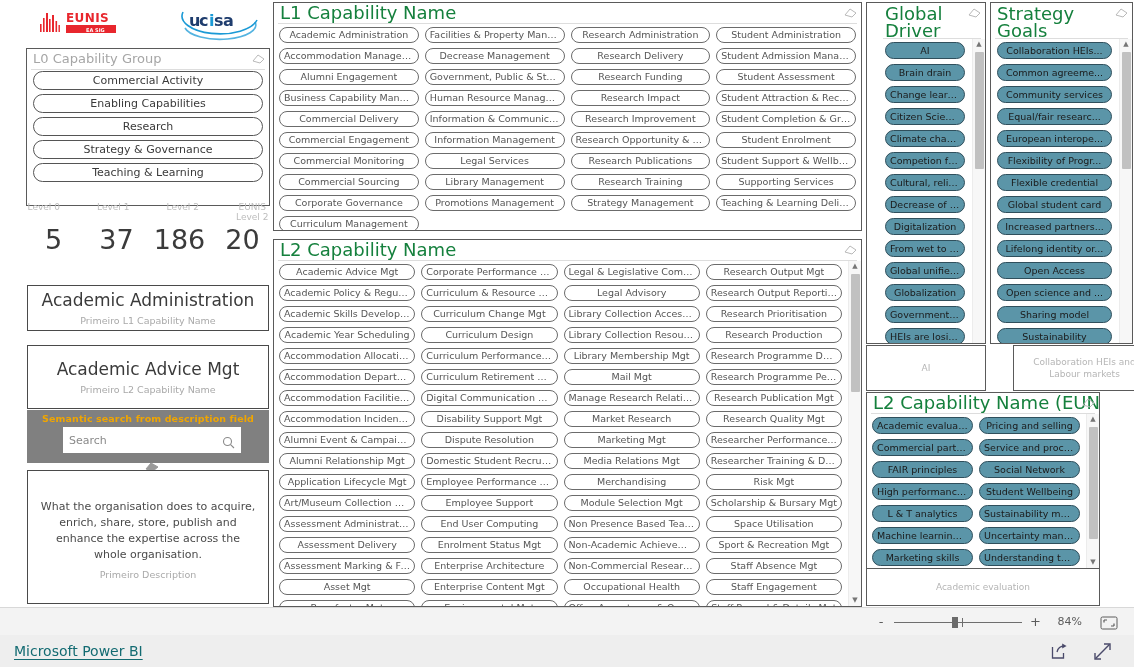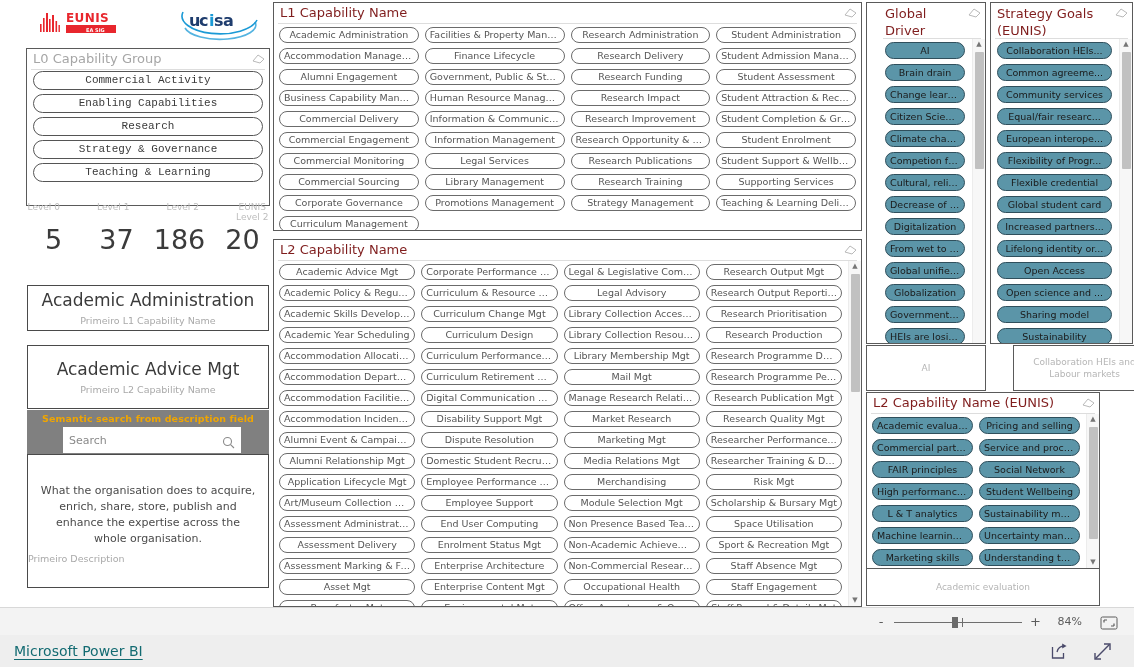--- a/index.html
+++ b/index.html
@@ -15,22 +15,22 @@
   
   .panel {
     position: absolute;
     background: #ffffff;
     border: 1px solid #5a5a5a;
   }
   .panel-head {
     position: relative;
     height: 21px;
     padding: 2px 18px 0 6px;
-    color: #7f1d1d;
-    font-size: 13px;
+    color: #15803d;
+    font-size: 18px;
     line-height: 16px;
     white-space: nowrap;
     overflow: hidden;
   }
   .panel-head.two-line { height: 36px; line-height: 17px; white-space: normal; }
   .panel-head .rule {
     position: absolute; left: 4px; right: 4px; bottom: 0; height: 1px; background: #ddd;
   }
   .eraser-icon {
     position: absolute; top: 4px; right: 4px; width: 13px; height: 11px;
@@ -85,21 +85,21 @@
     background: #c1c1c1; border-radius: 1px;
   }
 
   
   #logo-bar { position: absolute; left: 0; top: 0; width: 272px; height: 45px; }
   .logo-eunis { position: absolute; left: 38px; top: 10px; width: 80px; height: 26px; }
   .logo-ucisa { position: absolute; left: 175px; top: 6px; width: 90px; height: 34px; }
 
   #l0-panel { left: 26px; top: 48px; width: 244px; height: 158px; }
   #l0-panel .panel-head { color: #a6a6a6; font-size: 13px; }
-  .l0-chips { padding: 1px 6px 8px 6px; font-family: Liberation Mono, monospace; }
+  .l0-chips { padding: 1px 6px 8px 6px; }
   .l0-chip {
     display:block;
     height: 19px; line-height: 17px;
     border: 1px solid #555; border-radius: 10px;
     background:#fff; color:#3a3a3a; font-size: 11px;
     text-align:center; margin-bottom: 4px;
   }
 
   #levels { position: absolute; left: 22px; top: 202px; width: 252px; height: 58px; }
   .levels-labels { display:flex;gap:26px; }
@@ -120,23 +120,23 @@
   #search-label { color:#f0a500; font-size:9.5px; font-weight:bold; text-align:center; padding-top:3px; letter-spacing:.1px; }
   #search-row { display:flex; align-items:center; margin: 3px 0 0 8px; flex-direction: column; }
   #search-field {
     width: 178px; height: 26px; background:#fff; border:none;
     display:flex; align-items:center; padding: 0 6px;
   }
   #search-field .txt { flex:1; color:#8a8a8a; font-size:11px; }
   #search-field .mag { width:13px; height:13px; }
   #search-clear { width:24px; height:26px; display:flex; align-items:center; justify-content:center; }
 
-  #desc-card { position: absolute; left: 27px; top: 454px; width: 242px; height: 134px; border:1px solid #4a4a4a; background:#fff; }
+  #desc-card { position: absolute; left: 27px; top: 470px; width: 242px; height: 134px; border:1px solid #4a4a4a; background:#fff; }
   #desc-text { text-align:center; color:#4a4a4a; font-size:11px; line-height:16px; padding: 28px 12px 0 12px; }
-  #desc-sub { text-align:left; color:#a9a9a9; font-size:9.5px; margin-top:6px; }
+  #desc-sub { text-align:center; color:#a9a9a9; font-size:9.5px; margin-top:6px; }
 
   
   #l1-panel { left: 273px; top: 2px; width: 589px; height: 229px; }
   #l2-panel { left: 273px; top: 239px; width: 589px; height: 368px; }
   #gd-panel { left: 866px; top: 2px; width: 120px; height: 342px; padding-left: 12px; }
   #sg-panel { left: 990px; top: 2px; width: 143px; height: 342px; }
   #gd-tip   { left: 866px; top: 345px; width: 120px; height: 46px; }
   #sg-tip   { left: 990px; top: 345px; width: 143px; height: 46px; margin-left: 23px; }
   #l2e-panel{ left: 866px; top: 392px; width: 234px; height: 177px; }
   #l2e-tip  { left: 866px; top: 568px; width: 234px; height: 38px; }
@@ -292,21 +292,21 @@
           </svg>
       </span>
       <span class="rule"></span>
     </div>
     <div class="chips grid4" id="l1-chips" style="height:206px;">
         <div class="chip" title="Academic Administration">Academic Administration</div>
         <div class="chip" title="Facilities &amp; Property Manage...">Facilities &amp; Property Manage...</div>
         <div class="chip" title="Research Administration">Research Administration</div>
         <div class="chip" title="Student Administration">Student Administration</div>
         <div class="chip" title="Accommodation Management">Accommodation Management</div>
-        <div class="chip" title="Finance Management">Finance Lifecycle</div>
+        <div class="chip" title="Finance Management">Decrease Management</div>
         <div class="chip" title="Research Delivery">Research Delivery</div>
         <div class="chip" title="Student Admission Managem...">Student Admission Managem...</div>
         <div class="chip" title="Alumni Engagement">Alumni Engagement</div>
         <div class="chip" title="Government, Public &amp; Stakeh...">Government, Public &amp; Stakeh...</div>
         <div class="chip" title="Research Funding">Research Funding</div>
         <div class="chip" title="Student Assessment">Student Assessment</div>
         <div class="chip" title="Business Capability Manage...">Business Capability Manage...</div>
         <div class="chip" title="Human Resource Management">Human Resource Management</div>
         <div class="chip" title="Research Impact">Research Impact</div>
         <div class="chip" title="Student Attraction &amp; Recruitm...">Student Attraction &amp; Recruitm...</div>

